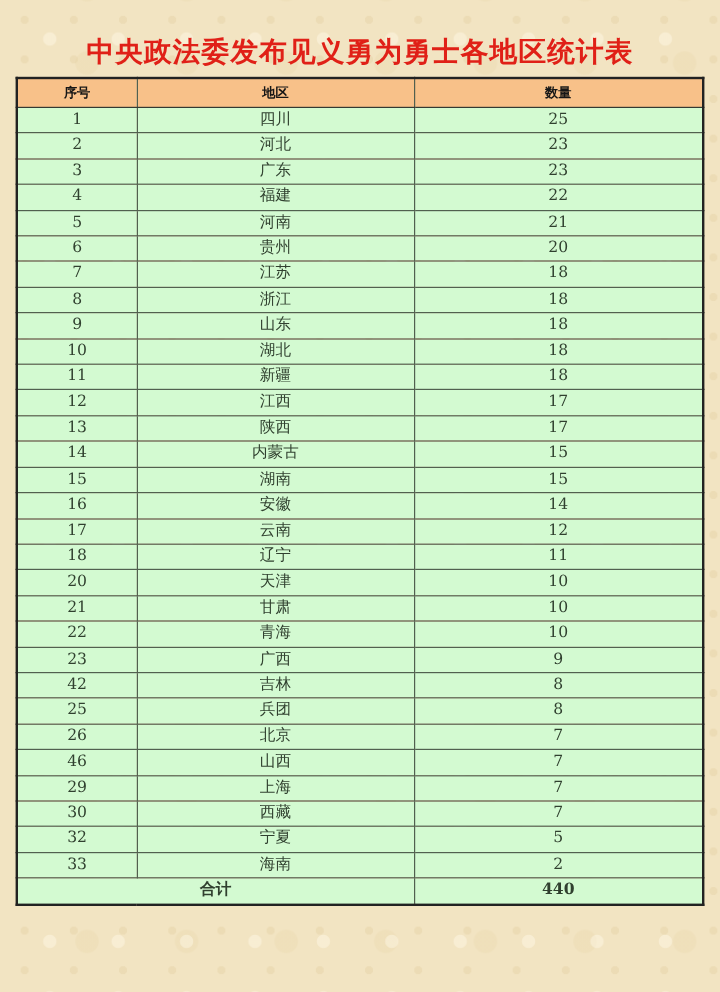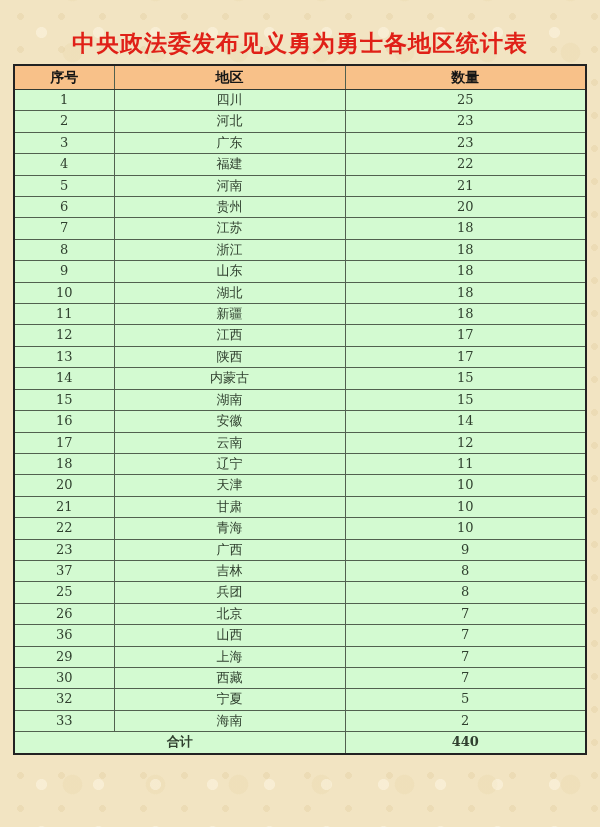--- a/index.html
+++ b/index.html
@@ -51,21 +51,21 @@
     border: 1px solid #51604f;
     text-align: center;
     padding: 0;
     overflow: hidden;
     white-space: nowrap;
   }
   th {
     background: #f8c189;
     color: #161616;
     font-weight: bold;
-    font-size: 14px;
+    font-size: 11px;
     height: 23px;
     border-bottom: 1.5px solid #333a33;
   }
   td {
     background: #d3fad1;
     color: #30402f;
     font-size: 13px;
     height: 20.4px;
     line-height: 20.4px;
   }
@@ -200,36 +200,36 @@
           <td>22</td>
           <td>青海</td>
           <td>10</td>
         </tr>
         <tr>
           <td>23</td>
           <td>广西</td>
           <td>9</td>
         </tr>
         <tr>
-          <td>37</td>
+          <td>42</td>
           <td>吉林</td>
           <td>8</td>
         </tr>
         <tr>
           <td>25</td>
           <td>兵团</td>
           <td>8</td>
         </tr>
         <tr>
           <td>26</td>
           <td>北京</td>
           <td>7</td>
         </tr>
         <tr>
-          <td>36</td>
+          <td>46</td>
           <td>山西</td>
           <td>7</td>
         </tr>
         <tr>
           <td>29</td>
           <td>上海</td>
           <td>7</td>
         </tr>
         <tr>
           <td>30</td>

